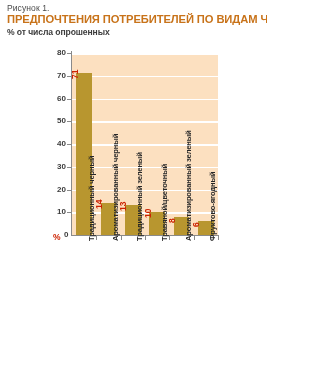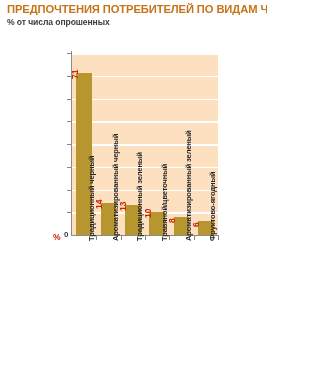--- a/index.html
+++ b/index.html
@@ -182,40 +182,51 @@
     transform-origin: left top;
     white-space: nowrap;
   }
 </style>
 </head>
 <body>
 
 <div class="figure">
 
   <div class="caption-block">
+    <div class="fig-number">Рисунок 1.</div>
     <div class="fig-title">ПРЕДПОЧТЕНИЯ ПОТРЕБИТЕЛЕЙ ПО ВИДАМ ЧАЯ,</div>
     <div class="fig-subtitle">% от числа опрошенных</div>
   </div>
 
   <div class="plot-wrap">
 
     <div class="plot-area" id="plot-area">
         <div class="gridline" style="top: 0px;"></div>
         <div class="gridline" style="top: 22.75px;"></div>
         <div class="gridline" style="top: 45.5px;"></div>
         <div class="gridline" style="top: 68.25px;"></div>
         <div class="gridline" style="top: 91px;"></div>
         <div class="gridline" style="top: 113.75px;"></div>
         <div class="gridline" style="top: 136.5px;"></div>
         <div class="gridline" style="top: 159.25px;"></div>
       </div>
 
     <div class="axis-y-line"></div>
     <div class="axis-x-line"></div>
 
+    <div class="y-labels" id="y-labels">
+        <div class="y-tick-label" style="top: 49px;">80</div>
+        <div class="y-tick-label" style="top: 71.75px;">70</div>
+        <div class="y-tick-label" style="top: 94.5px;">60</div>
+        <div class="y-tick-label" style="top: 117.25px;">50</div>
+        <div class="y-tick-label" style="top: 140px;">40</div>
+        <div class="y-tick-label" style="top: 162.75px;">30</div>
+        <div class="y-tick-label" style="top: 185.5px;">20</div>
+        <div class="y-tick-label" style="top: 208.25px;">10</div>
+      </div>
 
     <div class="zero-label">0</div>
     <div class="percent-mark">%</div>
 
     <div id="ticks-x">
         <div class="x-tick-mark" style="left: 96.3333px;"></div>
         <div class="x-tick-mark" style="left: 120.667px;"></div>
         <div class="x-tick-mark" style="left: 145px;"></div>
         <div class="x-tick-mark" style="left: 169.333px;"></div>
         <div class="x-tick-mark" style="left: 193.667px;"></div>

